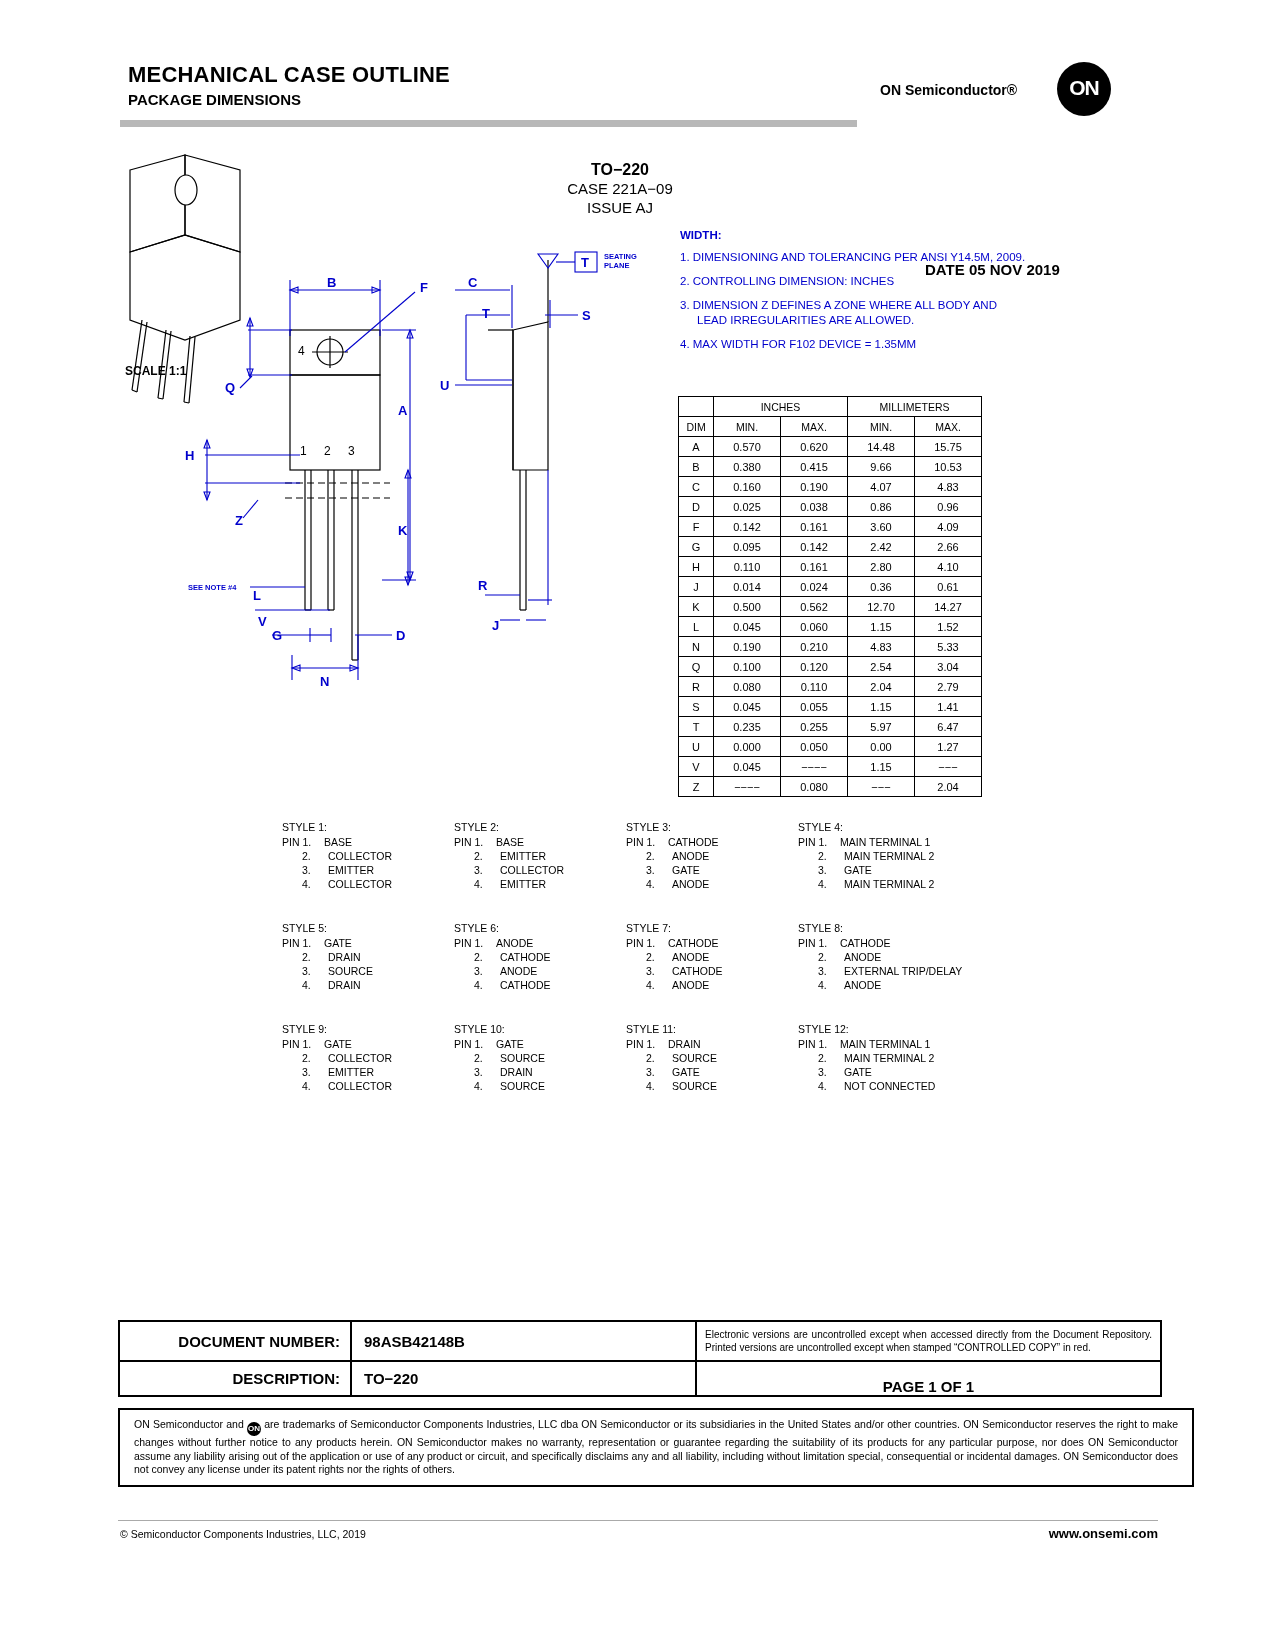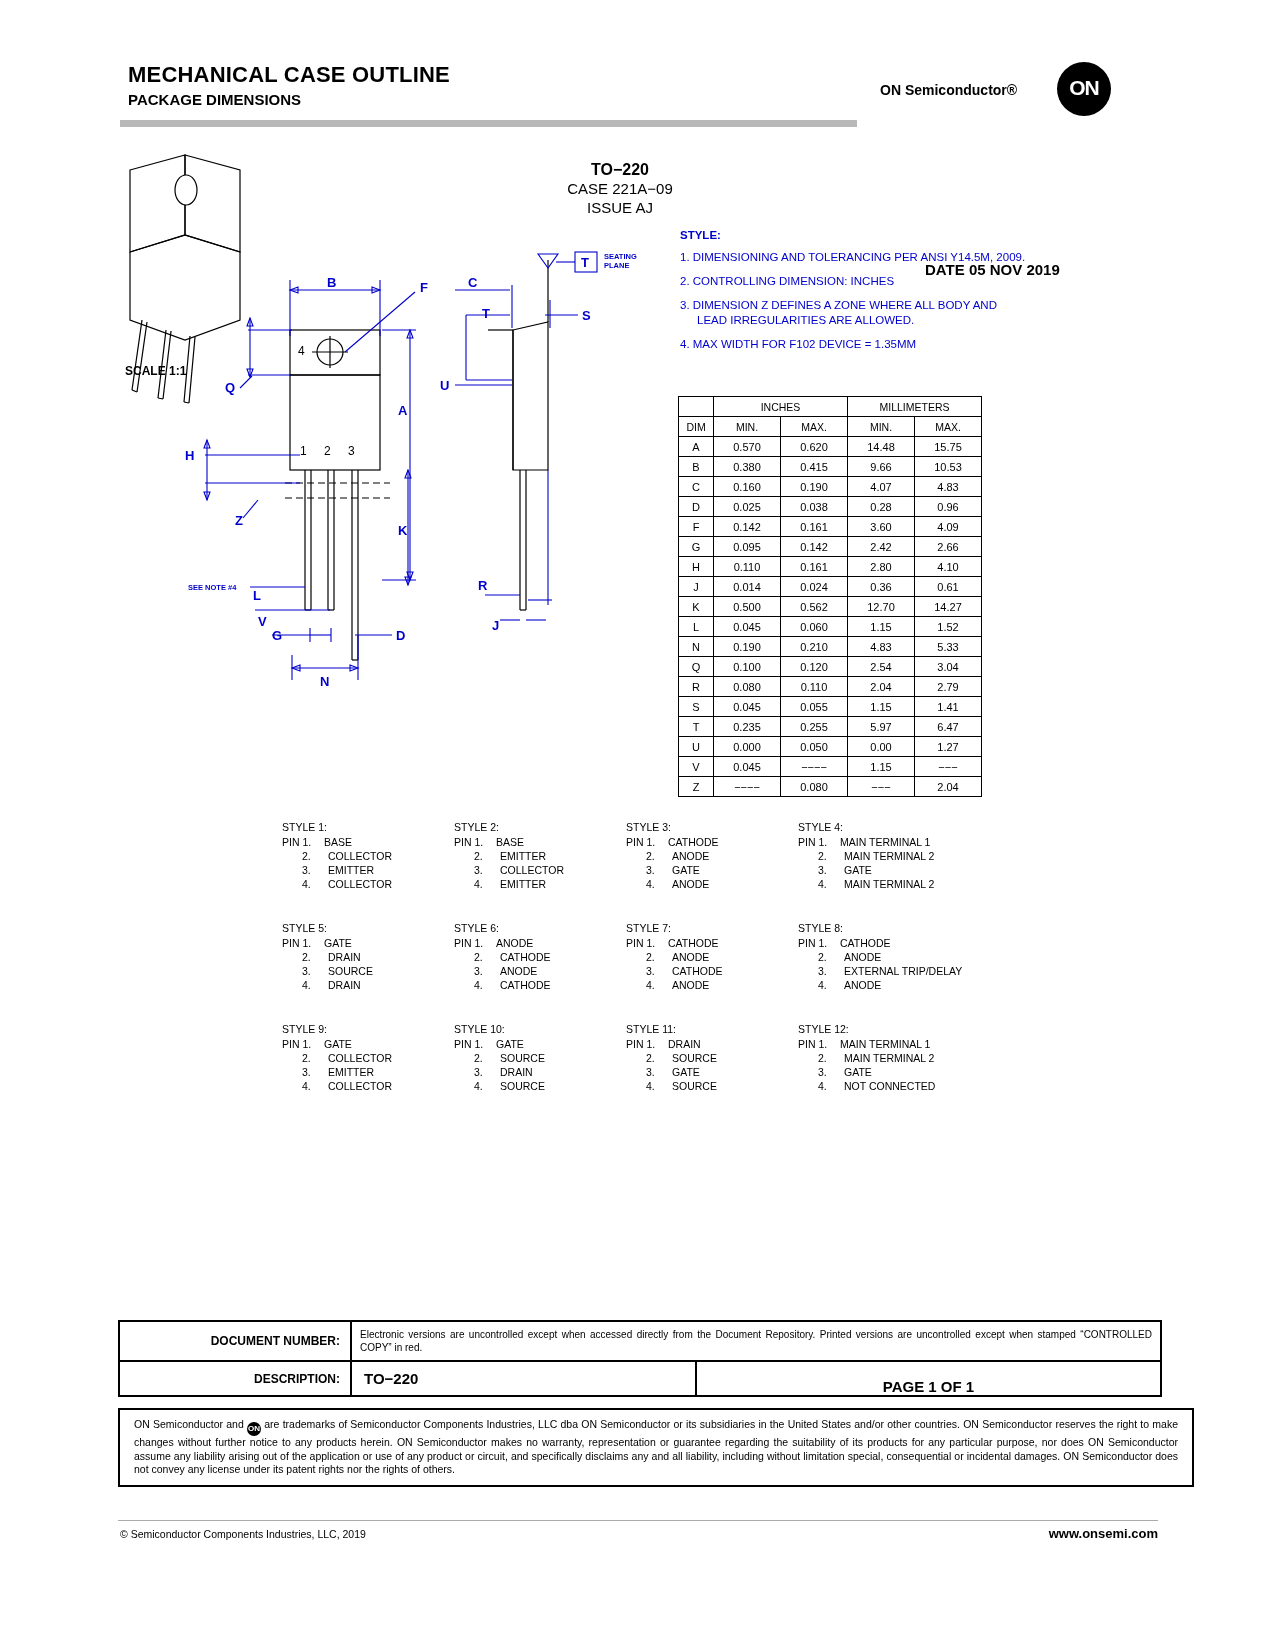--- a/index.html
+++ b/index.html
@@ -45,21 +45,21 @@
   .stylecol .sname{margin-bottom:1px;}
   .stylecol .pl{display:flex;}
   .stylecol .pnum{width:42px;text-align:left;}
   .stylecol .pnum.ind{padding-left:20px;width:26px;}
 
   
   .docbox{position:absolute;left:118px;top:1320px;width:1040px;border:2px solid #000;}
   .docrow{display:flex;border-bottom:2px solid #000;}
   .docrow:last-child{border-bottom:none;}
   .cellA{width:232px;border-right:2px solid #000;display:flex;align-items:center;justify-content:flex-end;padding:6px 10px 6px 0;
-        font-size:12px;font-weight:bold;box-sizing:border-box;}
+        font-size:15px;font-weight:bold;box-sizing:border-box;}
   .cellB{width:345px;border-right:2px solid #000;display:flex;align-items:center;padding:6px 0 6px 12px;font-size:15px;font-weight:bold;box-sizing:border-box;}
   .cellC{flex:1;padding:6px 8px;font-size:10px;line-height:13px;text-align:justify;box-sizing:border-box;}
   .cellD{flex:1;display:flex;align-items:center;justify-content:center;font-size:15px;font-weight:bold;margin-top:16px;}
 
   .tmbox{position:absolute;left:118px;top:1408px;width:1076px;border:2px solid #000;padding:8px 14px;box-sizing:border-box;
         font-size:10.5px;line-height:13.5px;text-align:justify;}
   .tm-ic{display:inline-block;width:14px;height:14px;border-radius:50%;background:#000;color:#fff;font-size:8px;
         line-height:14px;text-align:center;vertical-align:-3px;font-weight:bold;}
 
   .footrule{position:absolute;left:118px;top:1520px;width:1040px;height:1px;background:#aaa;}
@@ -92,21 +92,21 @@
 
   <div class="case-title">
     <div class="b">TO−220</div>
     <div>CASE 221A−09</div>
     <div>ISSUE AJ</div>
   </div>
   <div class="date">DATE 05 NOV 2019</div>
   <div class="scale-lbl">SCALE 1:1</div>
 
   <div class="notes">
-    <div class="nt">STYLE:</div>
+    <div class="nt">WIDTH:</div>
     <div class="row">1.  DIMENSIONING AND TOLERANCING PER ANSI Y14.5M, 2009.</div>
     <div class="row">2.  CONTROLLING DIMENSION: INCHES</div>
     <div>3.  DIMENSION Z DEFINES A ZONE WHERE ALL BODY AND</div>
     <div class="row ind">LEAD IRREGULARITIES ARE ALLOWED.</div>
     <div class="row">4. MAX WIDTH FOR F102 DEVICE = 1.35MM</div>
   </div>
 
   <div class="draw">
     <svg width="680" height="560" viewBox="0 0 680 560">
 
@@ -296,21 +296,21 @@
           <td>C</td>
           <td>0.160</td>
           <td>0.190</td>
           <td>4.07</td>
           <td>4.83</td>
         </tr>
       <tr>
           <td>D</td>
           <td>0.025</td>
           <td>0.038</td>
-          <td>0.28</td>
+          <td>0.86</td>
           <td>0.96</td>
         </tr>
       <tr>
           <td>F</td>
           <td>0.142</td>
           <td>0.161</td>
           <td>3.60</td>
           <td>4.09</td>
         </tr>
       <tr>
@@ -642,20 +642,21 @@
             <span class="pnum ind">4.</span>
             <span>NOT CONNECTED</span>
           </div>
       </div>
     </div>
   </div>
 
   <div class="docbox">
     <div class="docrow">
       <div class="cellA">DOCUMENT NUMBER:</div>
+      <div class="cellB">98ASB42148B</div>
       <div class="cellC">Electronic versions are uncontrolled except when accessed directly from the Document Repository. Printed  versions are uncontrolled  except when stamped  “CONTROLLED COPY” in red.</div>
     </div>
     <div class="docrow">
       <div class="cellA">DESCRIPTION:</div>
       <div class="cellB">TO−220</div>
       <div class="cellD">PAGE 1 OF 1</div>
     </div>
   </div>
 
   <div class="tmbox">

